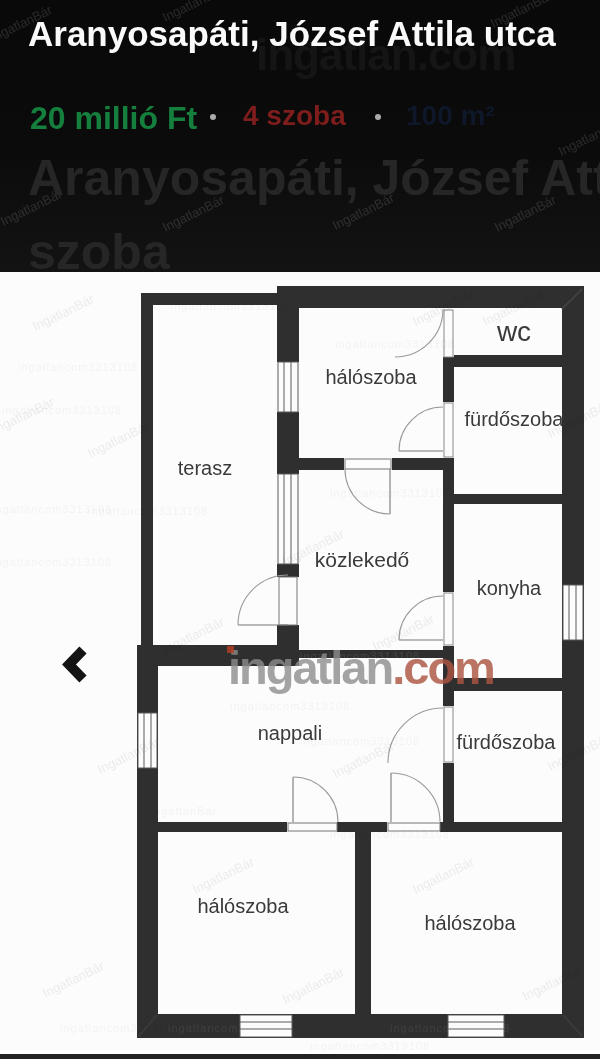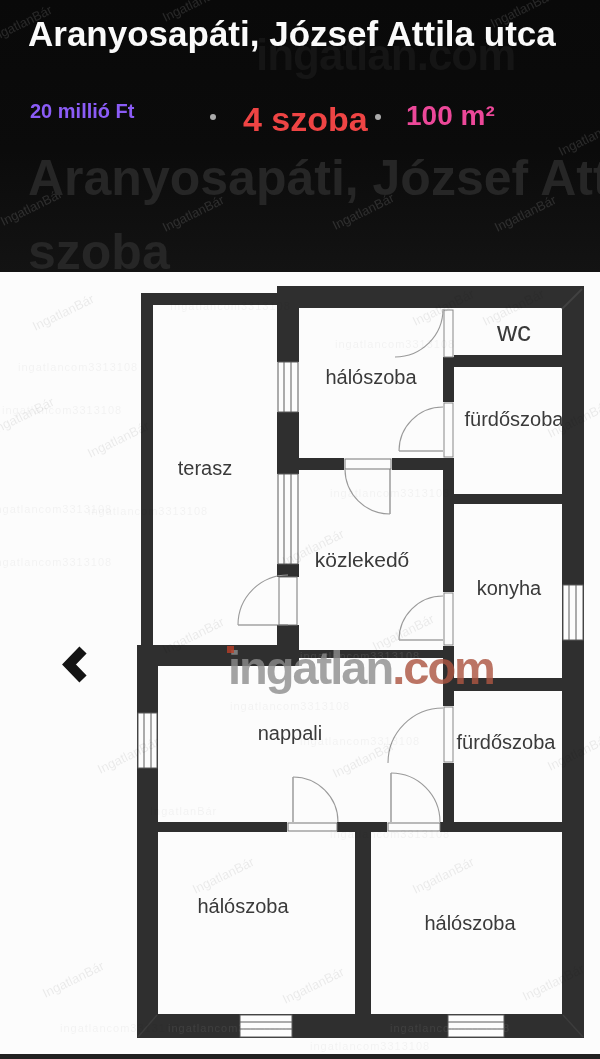--- a/index.html
+++ b/index.html
@@ -21,29 +21,29 @@
   <div class="wm" style="left:160px;top:-4px;">IngatlanBár</div>
   <div class="wm" style="left:488px;top:2px;">IngatlanBár</div>
   <div class="wm" style="left:556px;top:130px;">IngatlanBár</div>
   <div class="wm" style="left:-2px;top:200px;">IngatlanBár</div>
   <div class="wm" style="left:160px;top:206px;">IngatlanBár</div>
   <div class="wm" style="left:330px;top:204px;">IngatlanBár</div>
   <div class="wm" style="left:492px;top:206px;">IngatlanBár</div>
 
   <div style="position:absolute;left:28px;top:14px;width:600px;color:#fafafa;font-size:35px;font-weight:bold;white-space:nowrap;">Aranyosapáti, József Attila utca</div>
 
-  <div style="position:absolute;left:30px;top:100px;color:#8b5cf6;font-size:20px;font-weight:bold;white-space:nowrap;">20 millió Ft</div>
+  <div style="position:absolute;left:30px;top:100px;color:#15803d;font-size:32px;font-weight:bold;white-space:nowrap;">20 millió Ft</div>
 
   <div style="position:absolute;left:210px;top:114px;width:6px;height:6px;border-radius:3px;background:#ababab;"></div>
 
-  <div style="position:absolute;left:243px;top:100px;color:#ef4444;font-size:34px;font-weight:bold;white-space:nowrap;text-align:right;">4 szoba</div>
+  <div style="position:absolute;left:243px;top:100px;color:#7f1d1d;font-size:28px;font-weight:bold;white-space:nowrap;text-align:right;">4 szoba</div>
 
   <div style="position:absolute;left:375px;top:114px;width:6px;height:6px;border-radius:3px;background:#ababab;"></div>
 
-  <div style="position:absolute;left:406px;top:100px;color:#ec4899;font-size:28px;font-weight:bold;white-space:nowrap;">100 m²</div>
+  <div style="position:absolute;left:406px;top:100px;color:#0f172a;font-size:28px;font-weight:bold;white-space:nowrap;">100 m²</div>
 
   <div style="position:absolute;left:28px;top:149px;width:572px;overflow:hidden;color:#262626;font-size:50px;font-weight:bold;white-space:nowrap;">Aranyosapáti, József Attila</div>
 
   <div style="position:absolute;left:28px;top:223px;color:#262626;font-size:50px;font-weight:bold;">szoba</div>
 
   <div style="position:absolute;left:0;top:272px;width:600px;height:778px;background:#fcfcfc;"></div>
 
   <svg style="position:absolute;left:0;top:272px;" width="600" height="778" viewBox="0 272 600 778" xmlns="http://www.w3.org/2000/svg">
     <g fill="#2f2f2f" stroke="none">
 

